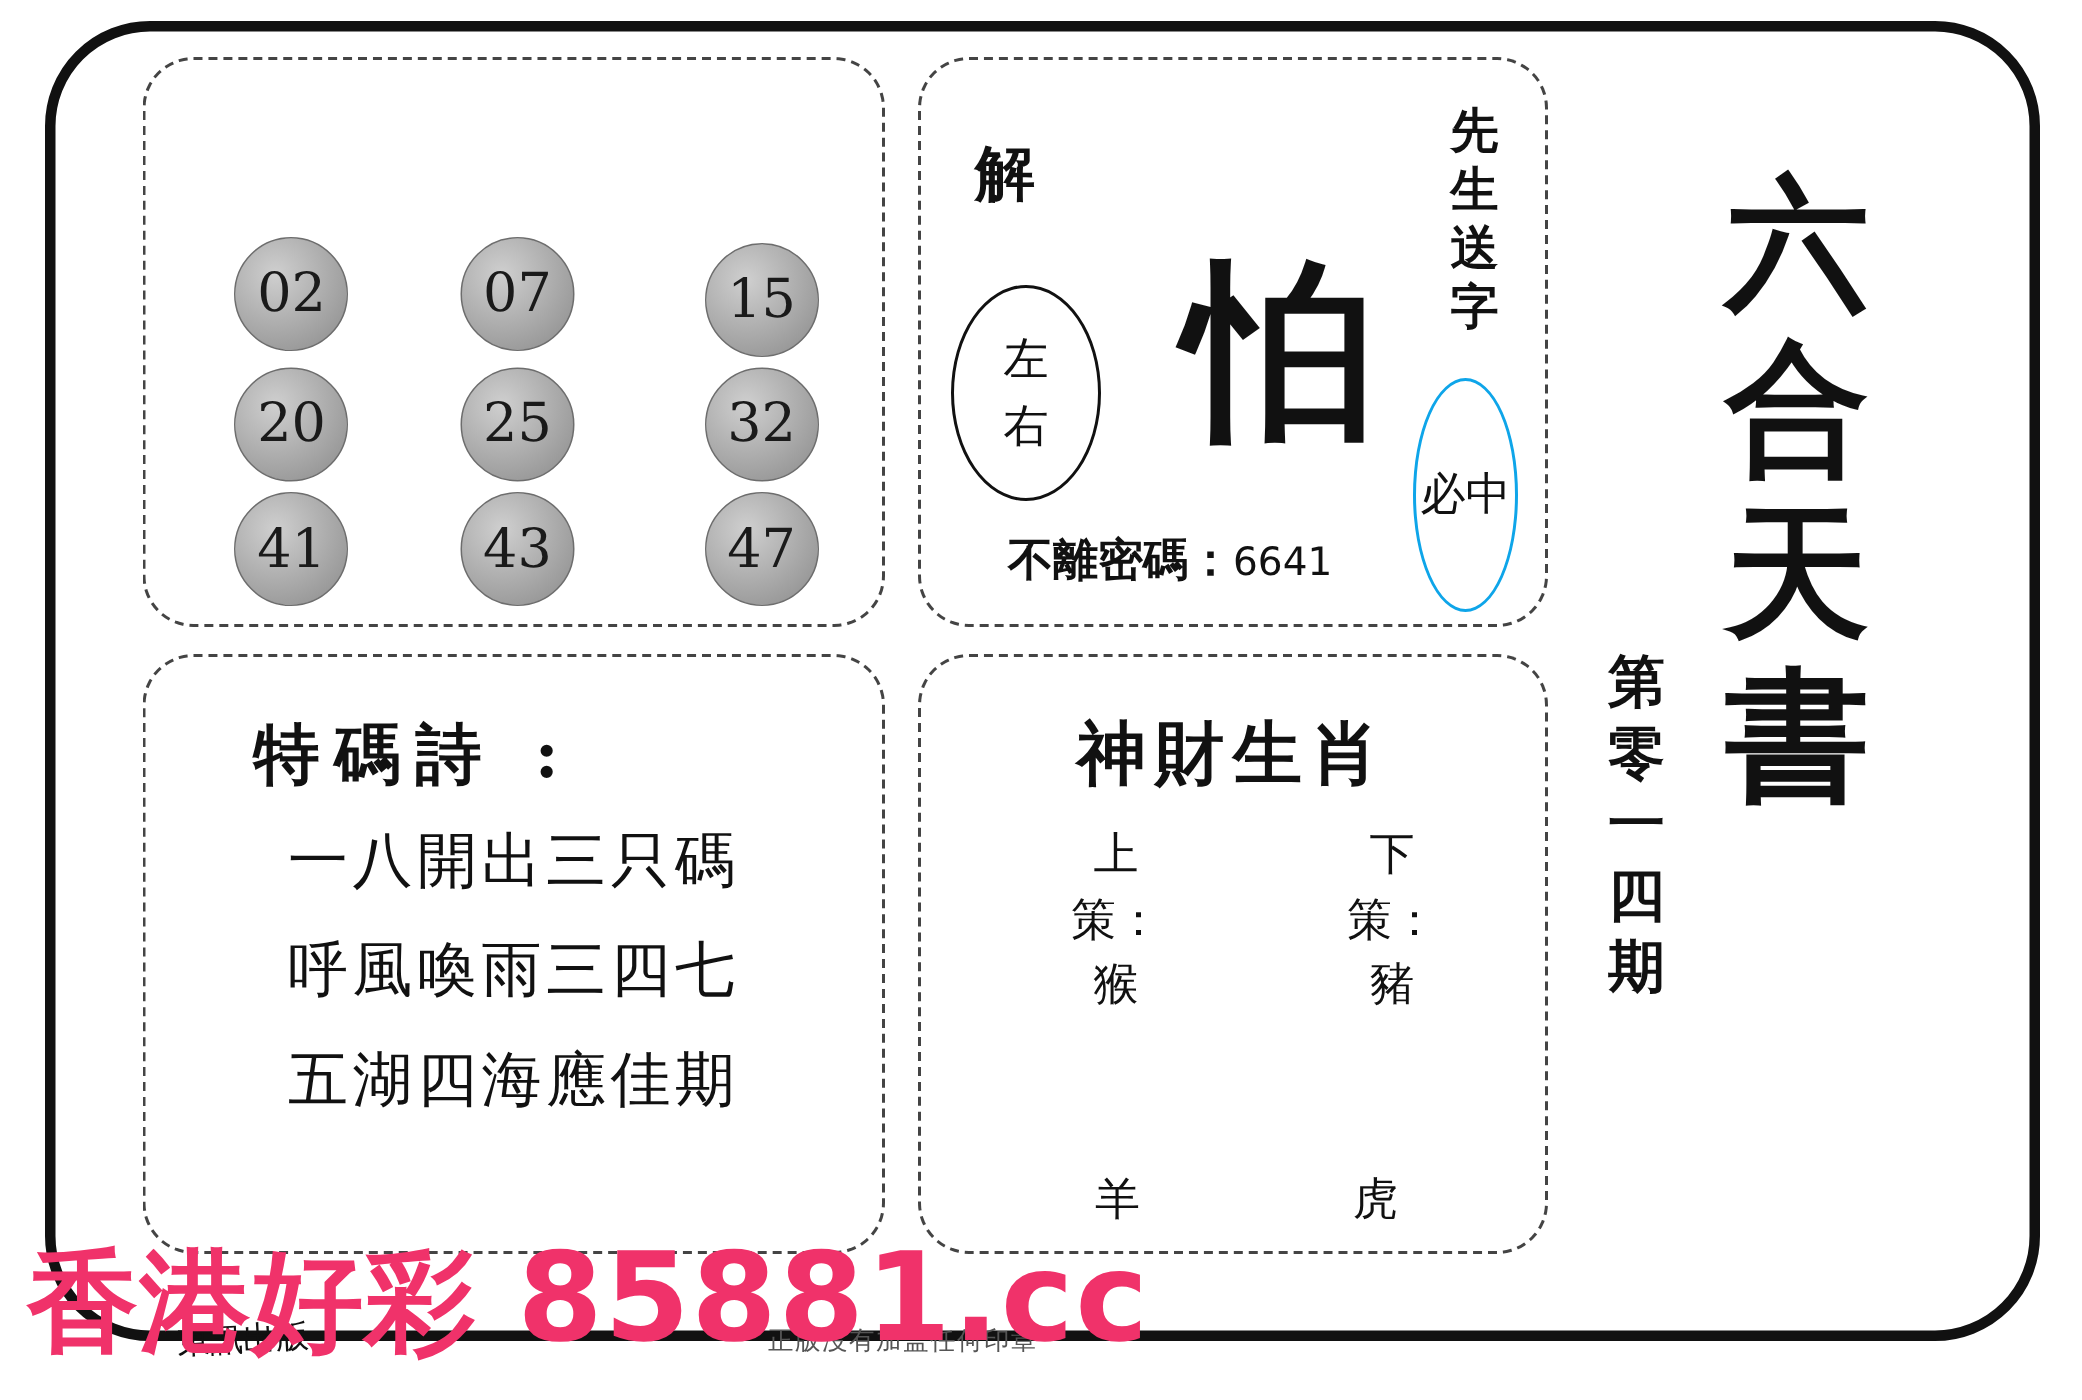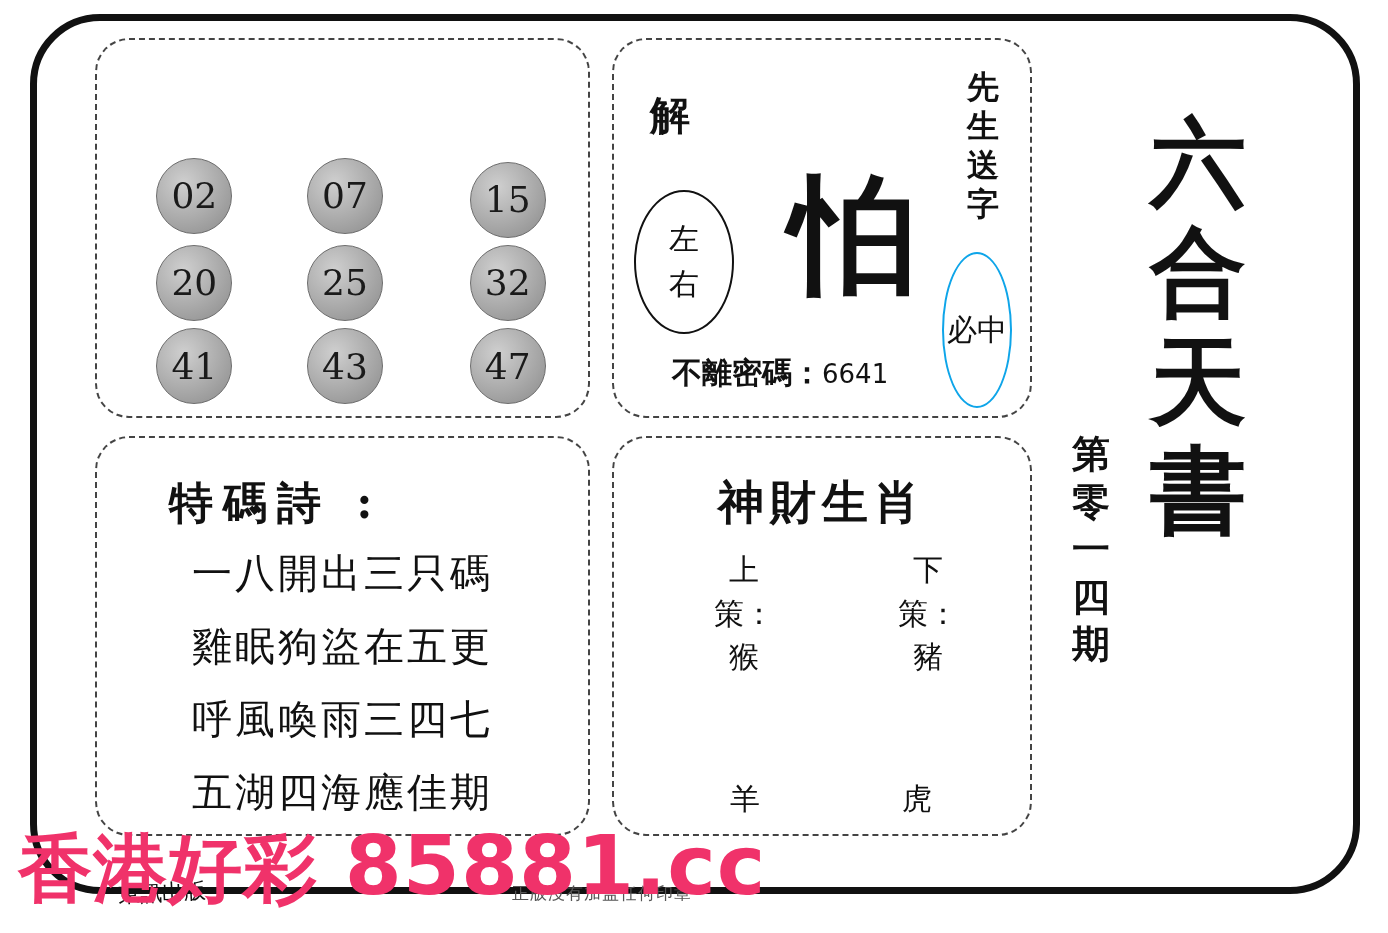--- a/index.html
+++ b/index.html
@@ -334,21 +334,20 @@
 
   <div id="code-line">
     <span>不離密碼：</span><span class="digits">6641</span>
   </div>
 </div>
 
 <div class="panel" id="panel-poem">
   <div id="poem-title" class="cn">特碼詩 :</div>
   <div class="poem-lines">
     <p class="poem-line">一八開出三只碼</p>
-    <p class="poem-line">雞眠狗盜在五更</p>
     <p class="poem-line">呼風喚雨三四七</p>
     <p class="poem-line">五湖四海應佳期</p>
   </div>
 </div>
 
 <div class="panel" id="panel-zodiac">
   <div id="zodiac-title" class="cn">神財生肖</div>
   <div class="zodiac-col" id="zodiac-col-up">上策：猴</div>
   <div class="zodiac-col" id="zodiac-col-down">下策：豬</div>
   <div class="zodiac-extra" id="zodiac-extra-left">羊</div>

